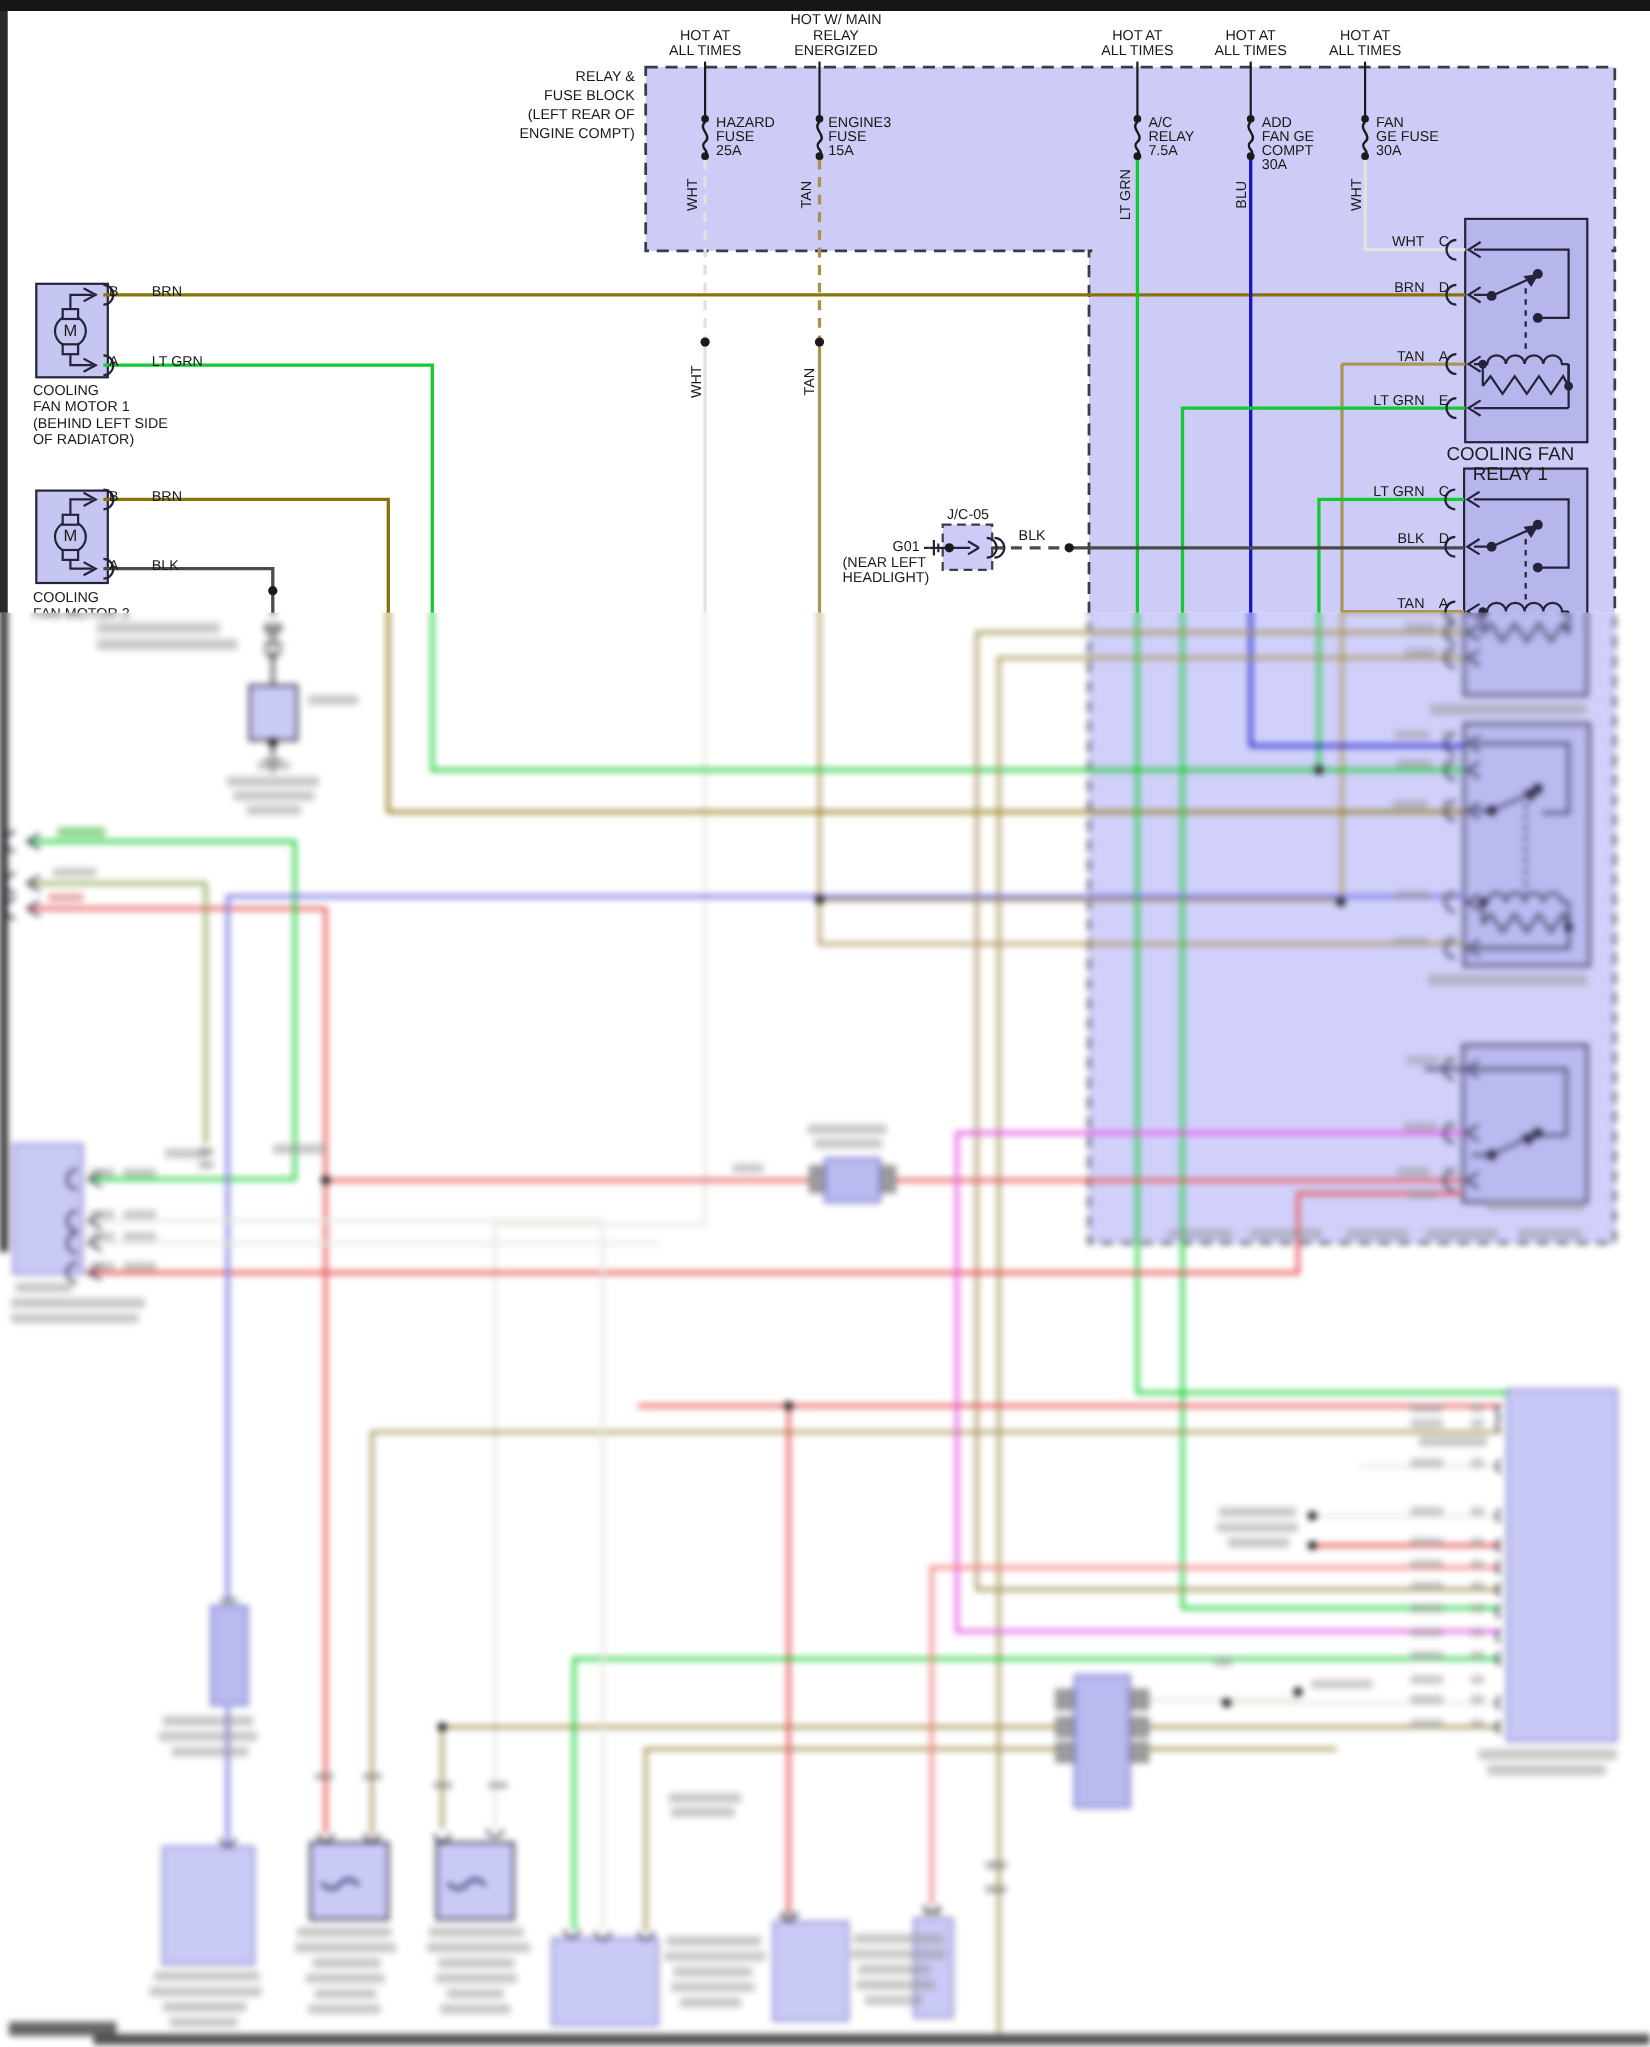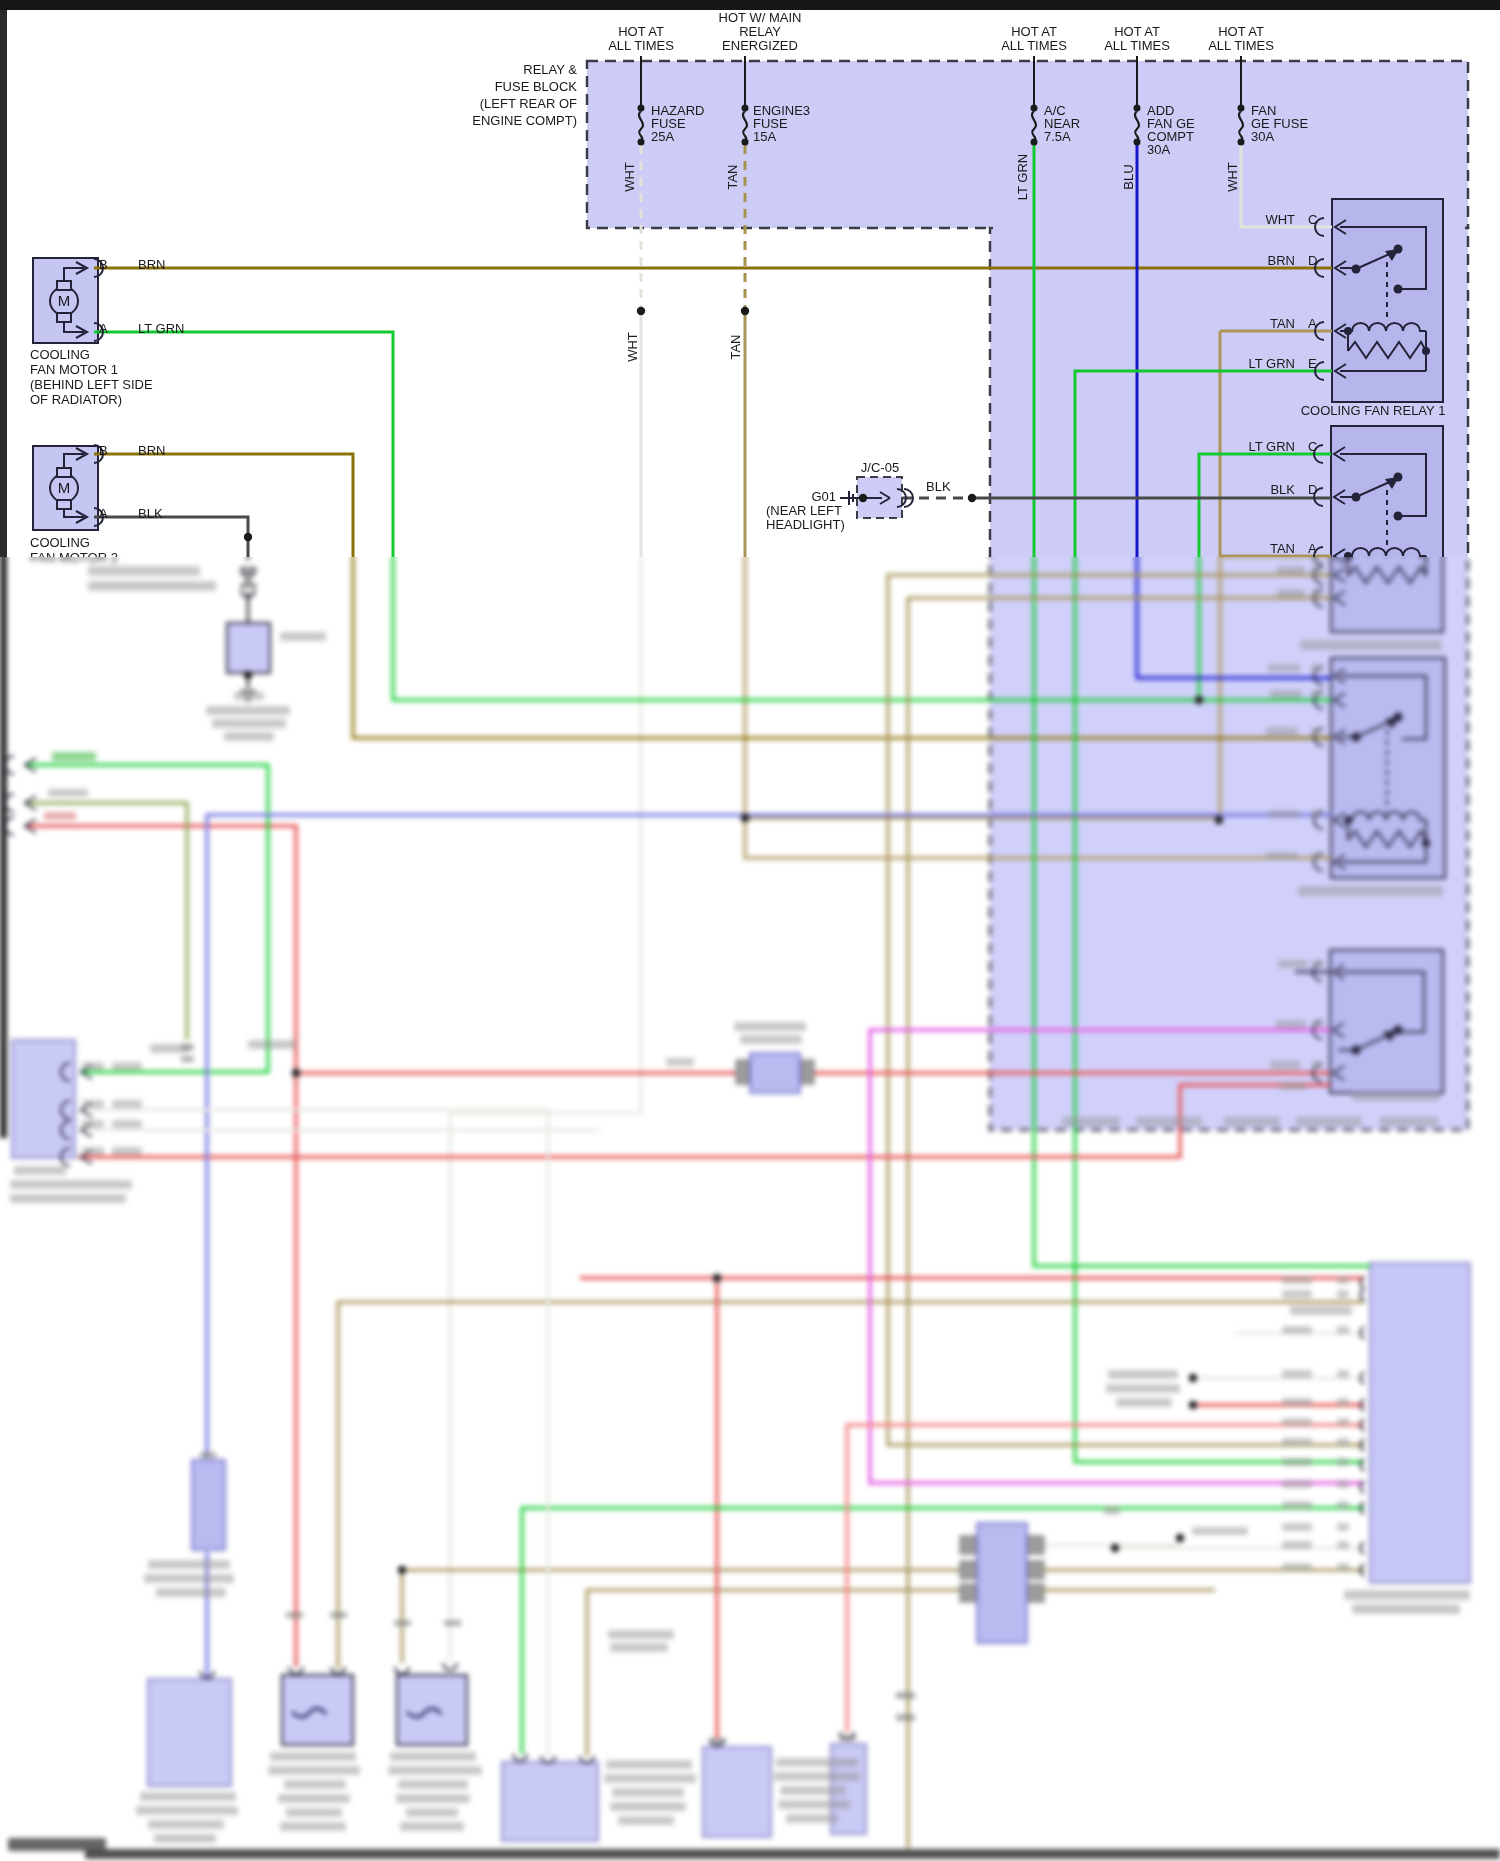--- a/index.html
+++ b/index.html
@@ -9,21 +9,21 @@
   #blur-layer{clip-path:inset(557px 0 0 0);filter:blur(2.7px) brightness(1.02)}
   #art{position:absolute;left:0;top:0;width:1500px;height:1861px}
   svg{position:absolute;left:0;top:0}
   .t{position:absolute;font:13px/1.08 "Liberation Sans",sans-serif;color:#1a1a1a;white-space:pre-line}
   .ctr{text-align:center}
   .rt{text-align:right}
   .fl{line-height:1.0}
   .cap{line-height:15px}
   .fb{line-height:17px}
   .rot{transform:rotate(-90deg);transform-origin:center;text-align:center}
-  .rel{font-size:13px}
+  .rel{font-size:17px}
   .sm{position:absolute;background:#909090;opacity:.5;border-radius:2px}
   .sm.g{background:#5abf5a;opacity:.7}
   .sm.r{background:#d88888;opacity:.7}
   .sm.dk{background:#4a4a4a;opacity:.85}
   .sm.tick{background:#777;opacity:.6;border-radius:1px}
   .bar{position:absolute}
 </style>
 </head>
 <body>
 
@@ -360,21 +360,21 @@
 (LEFT REAR OF
 ENGINE COMPT)</div>
 
   <div class="t fl" style="left:651px;top:104px">HAZARD
 FUSE
 25A</div>
   <div class="t fl" style="left:753px;top:104px">ENGINE3
 FUSE
 15A</div>
   <div class="t fl" style="left:1044px;top:104px">A/C
-NEAR
+RELAY
 7.5A</div>
   <div class="t fl" style="left:1147px;top:104px">ADD
 FAN GE
 COMPT
 30A</div>
   <div class="t fl" style="left:1251px;top:104px">FAN
 GE FUSE
 30A</div>
 
   <div class="t rot" style="left:605px;top:170px;width:50px">WHT</div>

